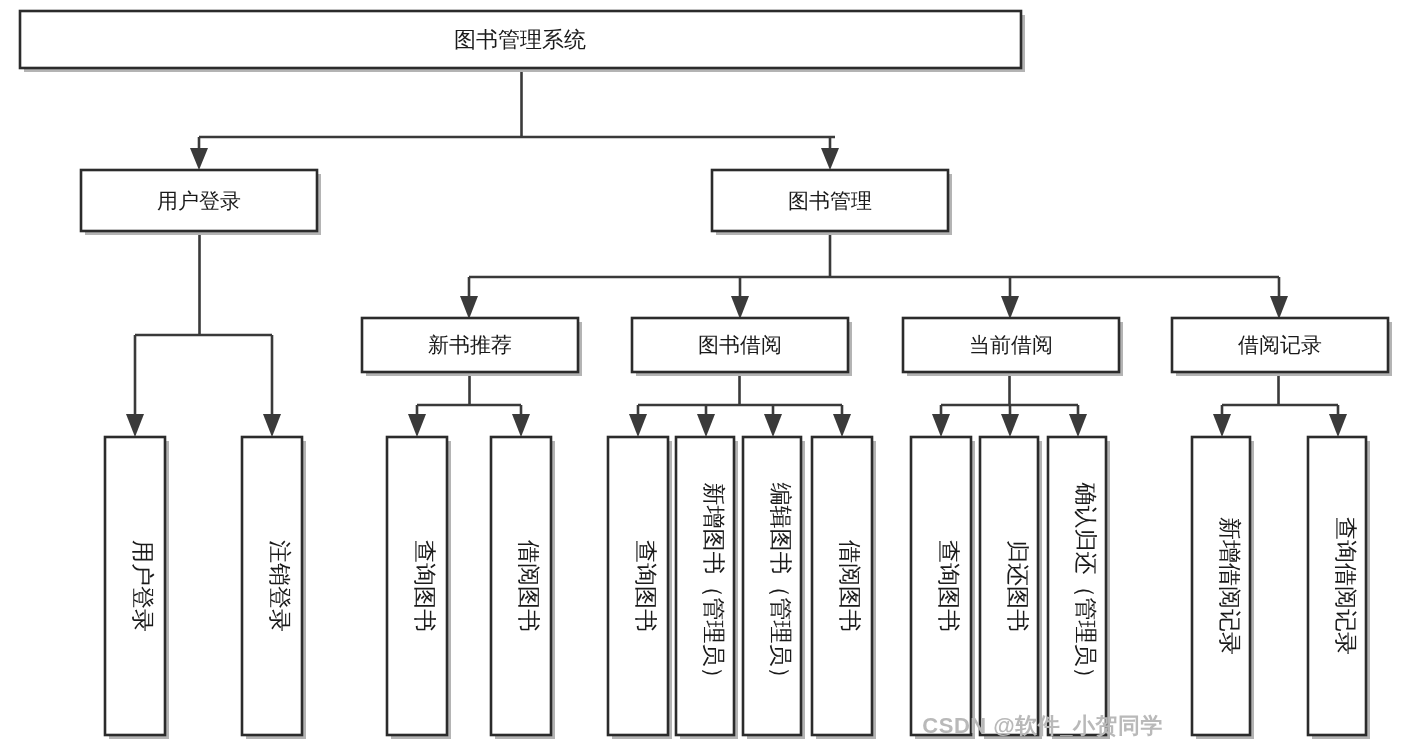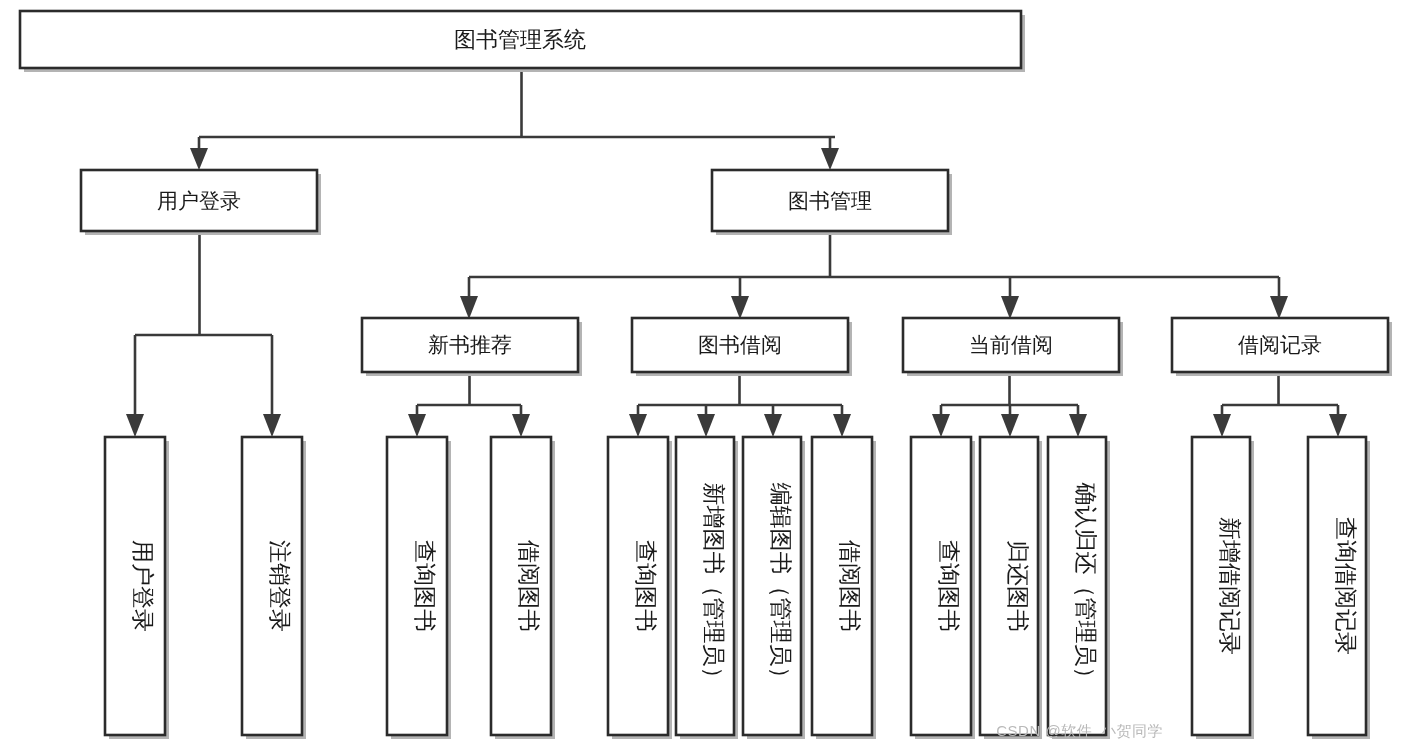--- a/index.html
+++ b/index.html
@@ -57,25 +57,26 @@
     font-family: "Liberation Sans", "DejaVu Sans", sans-serif;
     fill: #1a1a1a;
     font-size: 23px;
     text-anchor: middle;
   }
   .watermark {
     position: absolute;
     right: 14px;
     bottom: 6px;
     font-family: "Liberation Sans", "DejaVu Sans", sans-serif;
-    font-size: 15px;
+    font-size: 22px;
     color: #b9b9b9;
     letter-spacing: 0.5px;
     white-space: nowrap;
     pointer-events: none;
+    font-weight: bold;
   }
 </style>
 </head>
 <body>
 
 <div id="diagram-root">
   <svg class="diagram" viewBox="0 0 1405 747" xmlns="http://www.w3.org/2000/svg">
 
     <g>
 

